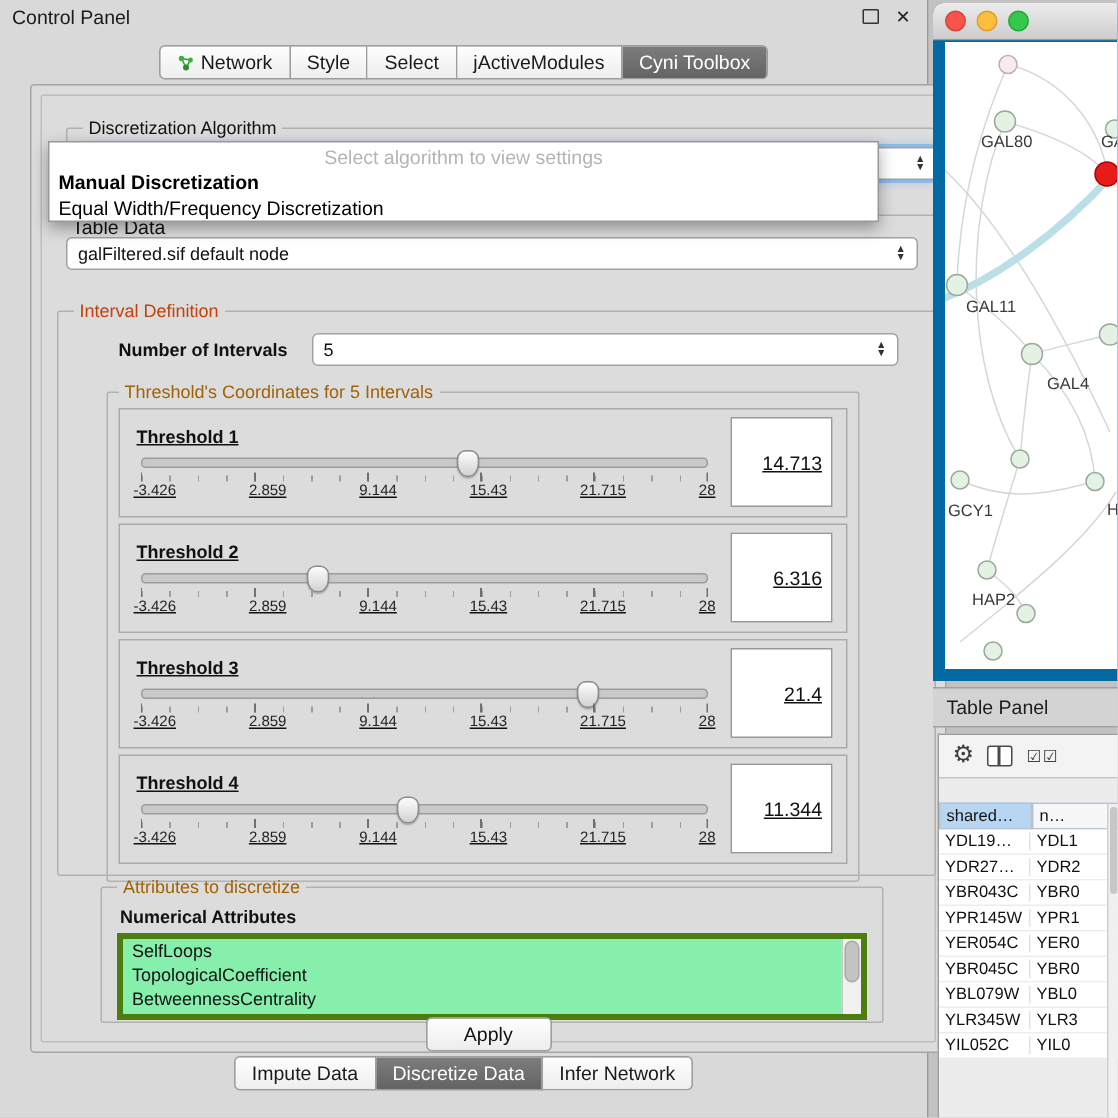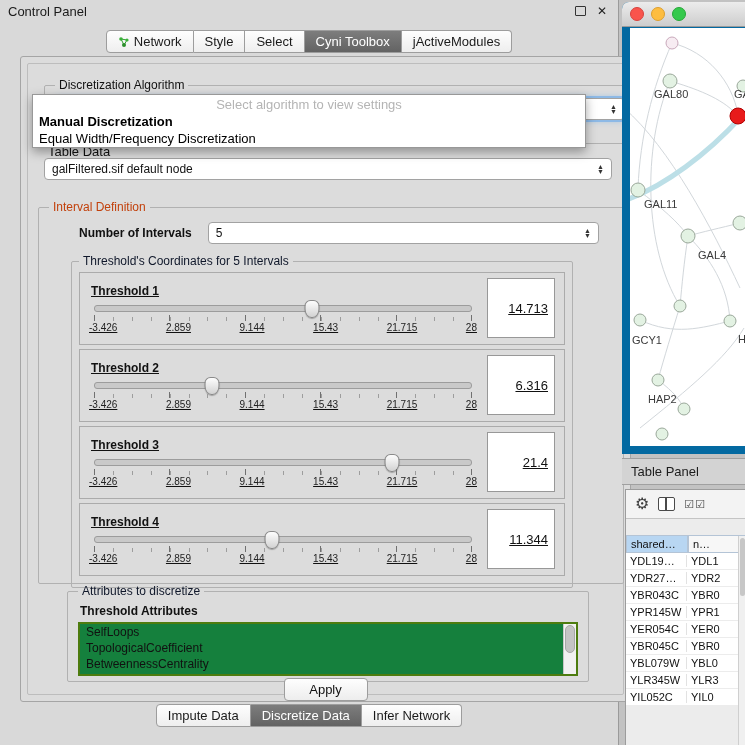--- a/index.html
+++ b/index.html
@@ -27,21 +27,21 @@
   }
   .seg-btn:first-child{border-left:1px solid #9d9d9d;border-radius:4px 0 0 4px;}
   .seg-btn:last-child{border-radius:0 4px 4px 0;}
   .seg-btn.selected{background:linear-gradient(#7d7d7d,#636363);color:#fff;}
   
   .main-panel{position:absolute;left:4px;top:56px;width:609px;height:644px;border:1px solid #a5a5a5;border-radius:3px;background:#dcdcdc;margin-left:16px;}
   .inner-panel{position:absolute;left:6px;top:6px;right:6px;bottom:6px;border:1px solid #bdbdbd;border-radius:2px;}
   fieldset{border:1px solid #b1b1b1;border-radius:2px;margin:0;padding:2px 10px 8px;}
   legend{font-size:12px;padding:0 4px;}
   legend.green{color:#c2410c;}
-  legend.blue{color:#0f172a;}
+  legend.blue{color:#a16207;}
   
   .combo{
     background:#fff;border:1px solid #a2a2a2;border-radius:4px;height:20px;
     display:flex;align-items:center;padding:0 7px;font-size:12px;color:#111;position:relative;cursor:default;
   }
   .combo .arrows{margin-left:auto;display:flex;flex-direction:column;line-height:5px;font-size:7px;color:#333;padding-left:6px;}
   .combo.focus{box-shadow:0 0 0 2px #8db9e6,0 0 7px #8db9e6;}
   
   .algo-fieldset{position:absolute;left:16px;top:14px;width:570px;height:54px;}
   .algo-combo{margin-top:4px;}
@@ -79,21 +79,21 @@
   .ticks:after{content:"";position:absolute;left:0;right:0;top:0;height:6px;border-right:1px solid #707070;
     background:repeating-linear-gradient(90deg,#707070 0 1px,transparent 1px 20%);}
   .tick-labels{display:flex;justify-content:space-between;margin:1px 0 0;font-size:10px;color:#222;}
   .value-box{
     width:54px;height:26px;background:#fff;border:1px solid #989898;
     display:flex;align-items:center;justify-content:flex-end;padding:16px 6px;font-size:13px;flex:0 0 auto;
   }
   
   .attrs-fieldset{position:absolute;left:39px;top:520px;width:500px;height:86px;}
   .attrs-label{font-weight:bold;font-size:12px;margin:4px 0 4px 2px;}
-  .attr-list{position:relative;background:#15803d;border:2px solid #4d7c0f;height:50px;overflow:hidden;}
+  .attr-list{position:relative;background:#86efac;border:4px solid #4d7c0f;height:50px;overflow:hidden;}
   .attr-item{padding:1px 6px;font-size:12px;white-space:nowrap;}
   .attr-scrollbar{position:absolute;top:0;right:0;width:12px;bottom:0;background:#f1f1f1;border-left:1px solid #c6c6c6;}
   .attr-scroll-thumb{position:absolute;top:1px;left:1px;right:1px;height:26px;background:#c4c4c4;border:1px solid #a8a8a8;border-radius:5px;}
   
   .apply-row{position:absolute;left:0;right:0;top:614px;display:flex;justify-content:center;}
   .apply-btn{
     min-width:62px;height:21px;background:linear-gradient(#fefefe,#ededed);
     border:1px solid #9d9d9d;border-radius:4px;font-size:13px;color:#111;
     display:flex;align-items:center;justify-content:center;padding:0 10px;cursor:default;
   }
@@ -151,25 +151,25 @@
         <circle cx="6" cy="9" r="2" fill="#2c8f2c"></circle>
       </svg>
       <span>Network</span>
     </div>
     <div class="seg-btn">
       <span>Style</span>
     </div>
     <div class="seg-btn">
       <span>Select</span>
     </div>
+    <div class="seg-btn">
+      <span>jActiveModules</span>
+    </div>
     <div class="seg-btn selected">
       <span>Cyni Toolbox</span>
-    </div>
-    <div class="seg-btn">
-      <span>jActiveModules</span>
     </div>
   </div>
 
   <div class="main-panel">
     <div class="inner-panel">
 
       <fieldset class="algo-fieldset">
         <legend>Discretization Algorithm</legend>
         <div class="combo focus algo-combo">
           <span></span>
@@ -286,21 +286,21 @@
                 </div>
             </div>
             <div class="value-box">11.344</div>
           </div>
 
         </fieldset>
       </fieldset>
 
       <fieldset class="attrs-fieldset">
         <legend class="blue">Attributes to discretize</legend>
-        <div class="attrs-label">Threshold Attributes</div>
+        <div class="attrs-label">Numerical Attributes</div>
         <div class="attr-list">
           <div>
               <div class="attr-item">SelfLoops</div>
               <div class="attr-item">TopologicalCoefficient</div>
               <div class="attr-item">BetweennessCentrality</div>
             </div>
           <div class="attr-scrollbar">
             <div class="attr-scroll-thumb"></div>
           </div>
         </div>

